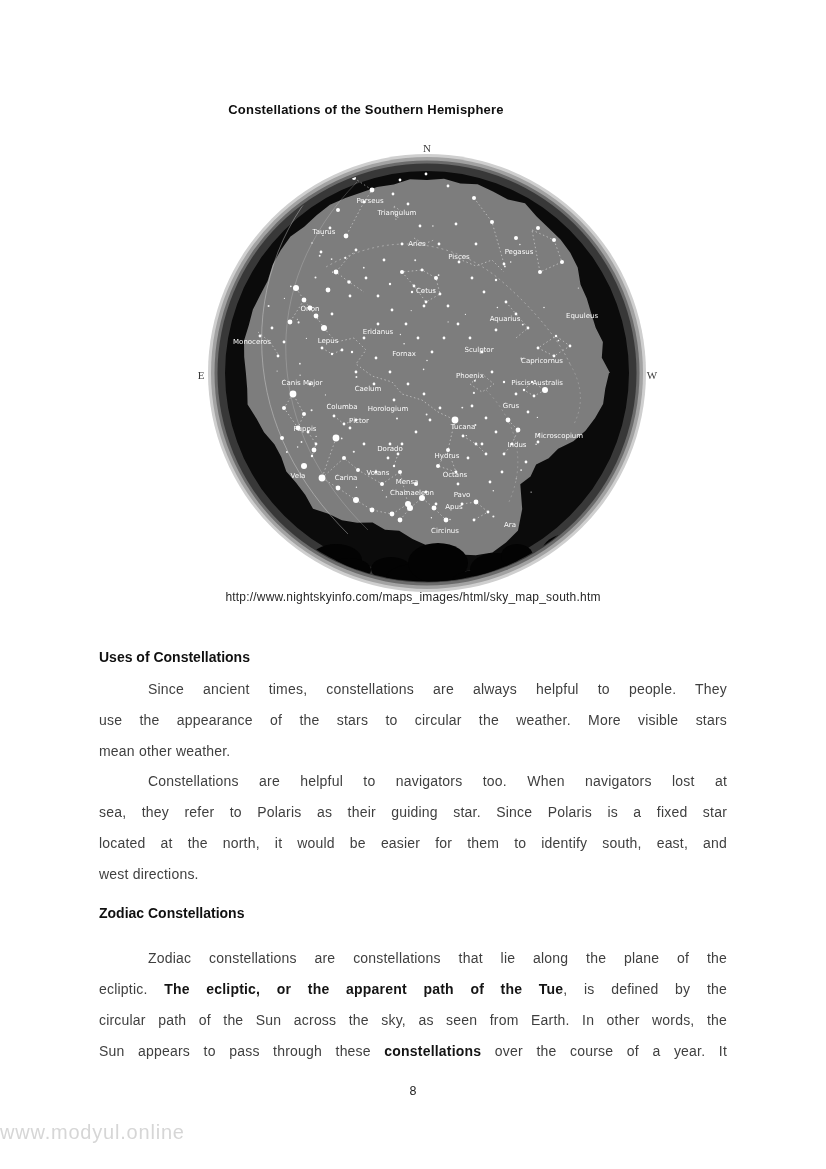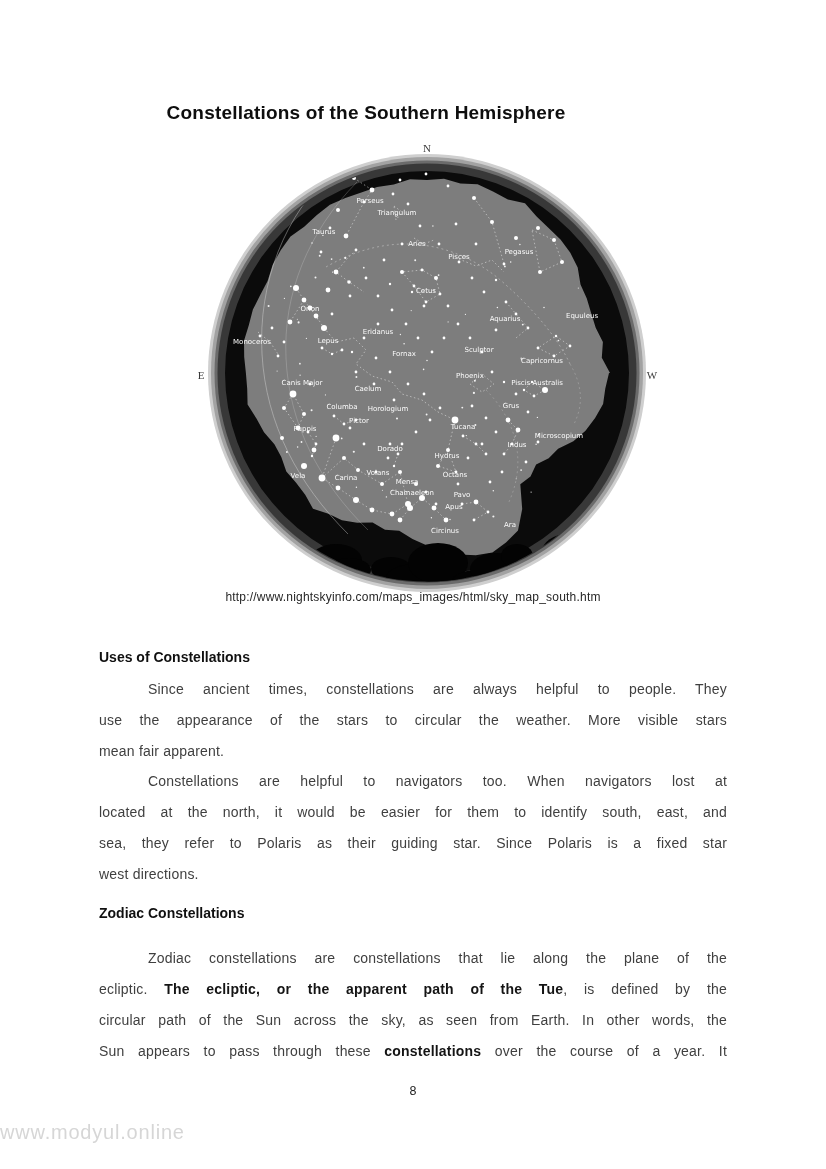--- a/index.html
+++ b/index.html
@@ -1,19 +1,19 @@
 <!DOCTYPE html>
 <html><head>
 <meta charset="utf-8">
 <style>
   html,body{margin:0;padding:0;background:#fff;}
   .page{position:relative;width:826px;height:1169px;background:#ffffff;margin:0 auto;
         overflow:hidden;font-family:"Liberation Sans",sans-serif;}
   .title{position:absolute;top:102px;left:0;width:732px;text-align:center;
-         font-size:19px;font-weight:bold;color:#0e0e0e;letter-spacing:.2px;}
+         font-size:13px;font-weight:bold;color:#0e0e0e;letter-spacing:.2px;}
   .map-wrap{position:absolute;left:186px;top:132px;width:482px;height:462px;}
   .caption{position:absolute;top:590px;left:0;width:826px;text-align:center;
            font-size:12px;color:#272727;letter-spacing:.2px;}
   .bhead{position:absolute;left:99px;width:628px;font-size:14px;font-weight:bold;color:#101010;}
   .bpara{position:absolute;left:99px;width:628px;}
   .bline{height:31px;line-height:31px;font-size:14px;color:#3f3f3f;letter-spacing:.2px;
          text-align:justify;text-align-last:justify;white-space:normal;}
   .bline.last{text-align-last:left;}
   .bline.ind{padding-left:49px;}
   .bline .b{font-weight:bold;color:#141414;}
@@ -368,26 +368,26 @@
       </svg>
   </div>
 
   <div class="caption">http://www.nightskyinfo.com/maps_images/html/sky_map_south.htm</div>
 
   <div id="sections">
       <div class="bhead" style="top: 649px;">Uses of Constellations</div>
       <div class="bpara" style="top: 674px;">
         <div class="bline ind"><span>Since ancient times, constellations are always helpful to people. They</span></div>
         <div class="bline"><span>use the appearance of the stars to circular the weather. More visible stars</span></div>
-        <div class="bline last"><span>mean fair apparent.</span></div>
+        <div class="bline last"><span>mean other weather.</span></div>
       </div>
       <div class="bpara" style="top: 766px;">
         <div class="bline ind"><span>Constellations are helpful to navigators too. When navigators lost at</span></div>
+        <div class="bline"><span>sea, they refer to Polaris as their guiding star. Since Polaris is a fixed star</span></div>
         <div class="bline"><span>located at the north, it would be easier for them to identify south, east, and</span></div>
-        <div class="bline"><span>sea, they refer to Polaris as their guiding star. Since Polaris is a fixed star</span></div>
         <div class="bline last"><span>west directions.</span></div>
       </div>
       <div class="bhead" style="top: 905px;">Zodiac Constellations</div>
       <div class="bpara" style="top: 943px;">
         <div class="bline ind"><span>Zodiac constellations are constellations that lie along the plane of the</span></div>
         <div class="bline"><span>ecliptic. </span><span class="b">The ecliptic, or the apparent path of the Tue</span><span>, is defined by the</span></div>
         <div class="bline"><span>circular path of the Sun across the sky, as seen from Earth. In other words, the</span></div>
         <div class="bline"><span>Sun appears to pass through these </span><span class="b">constellations</span><span> over the course of a year. It</span></div>
       </div>
     </div>

